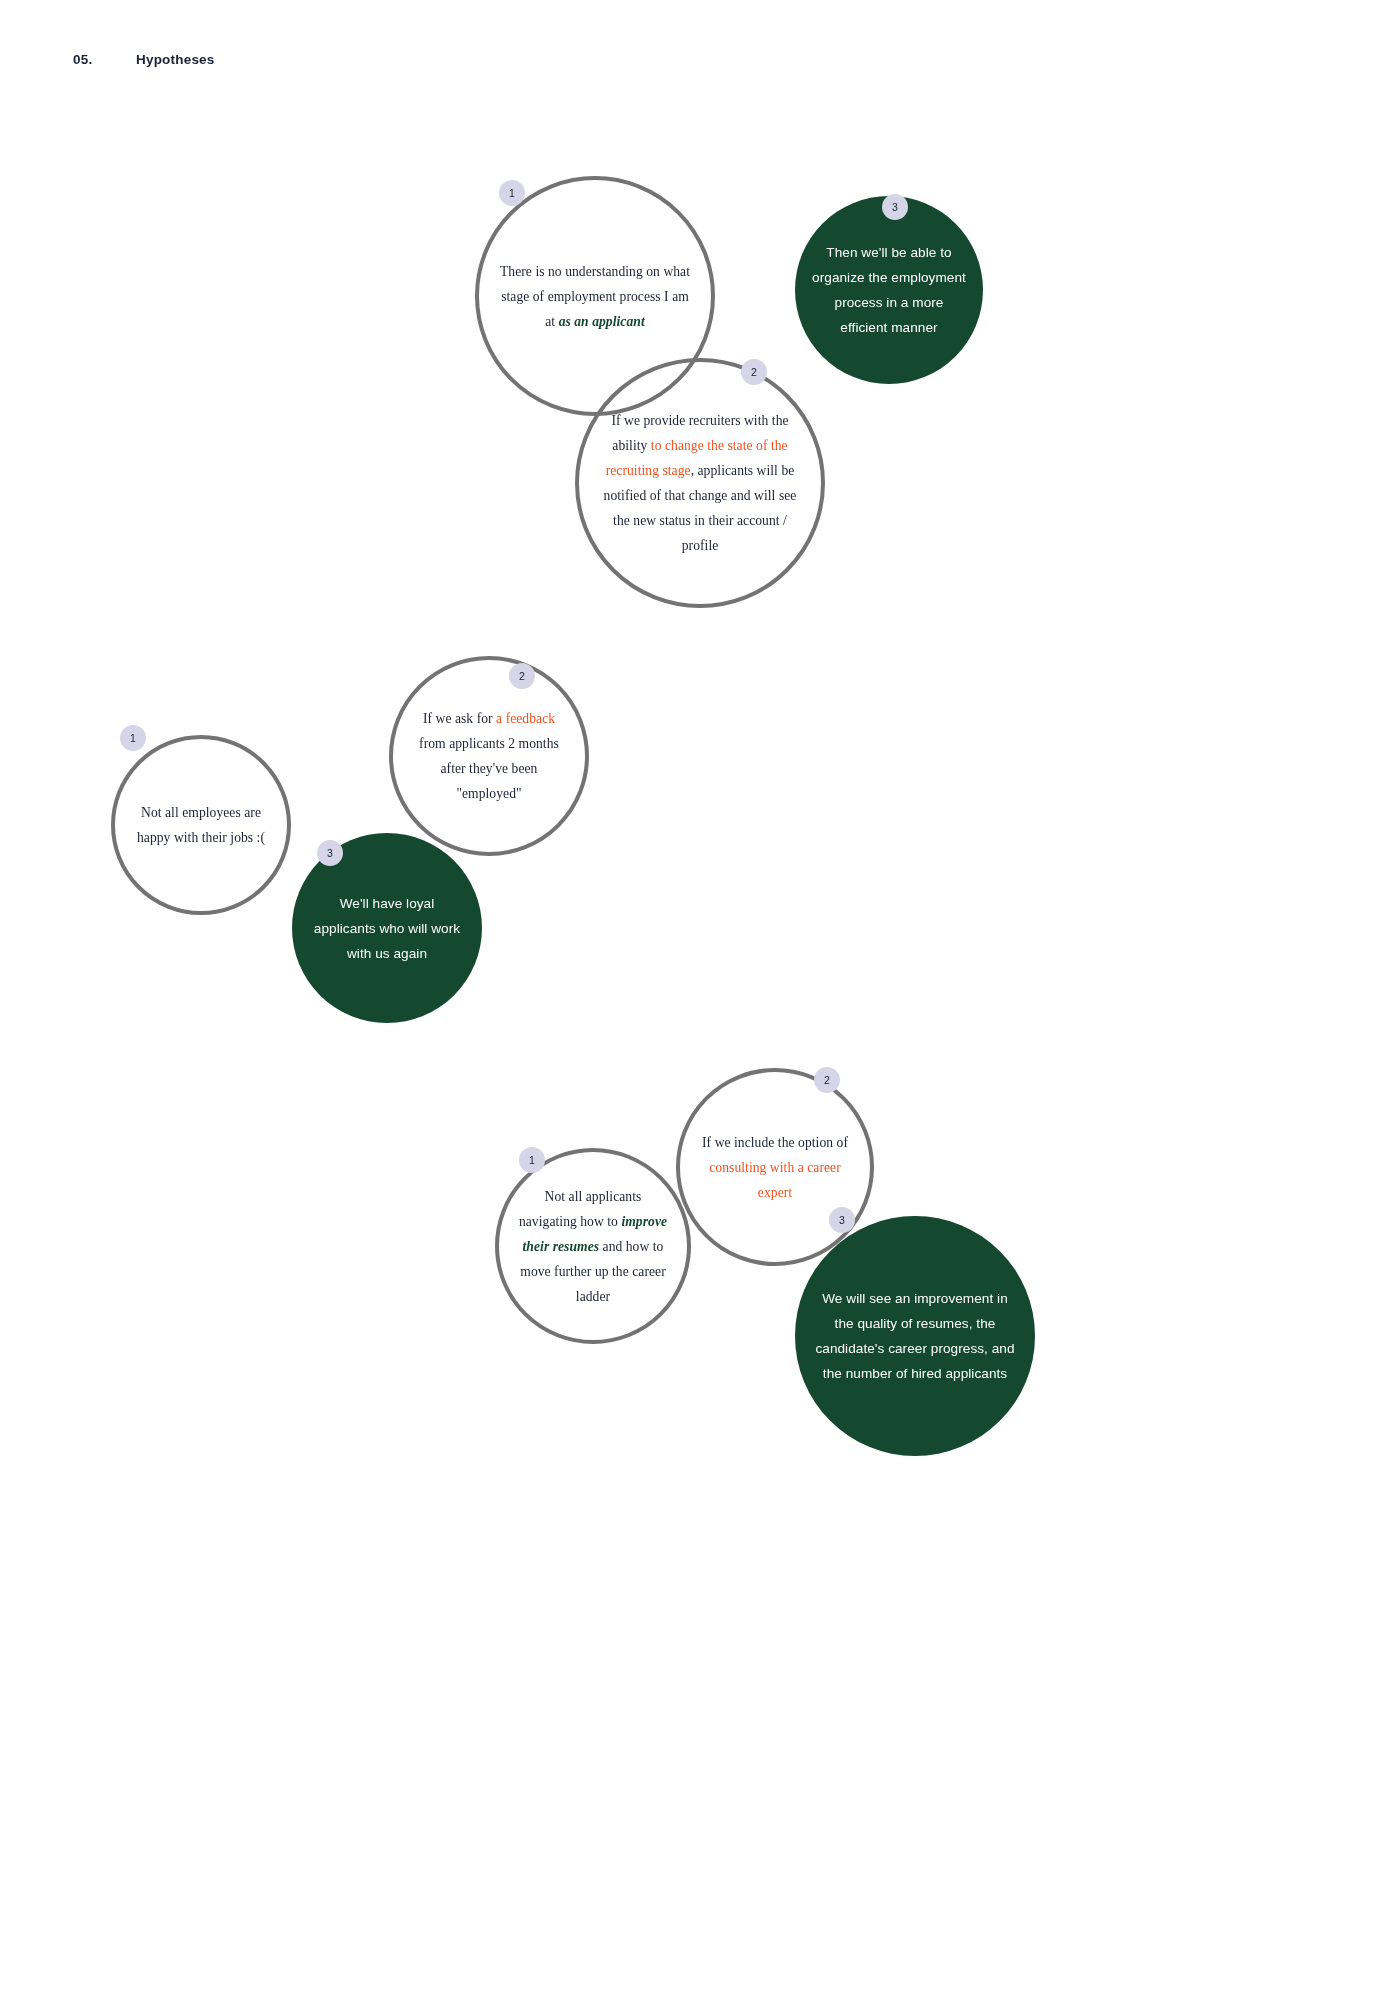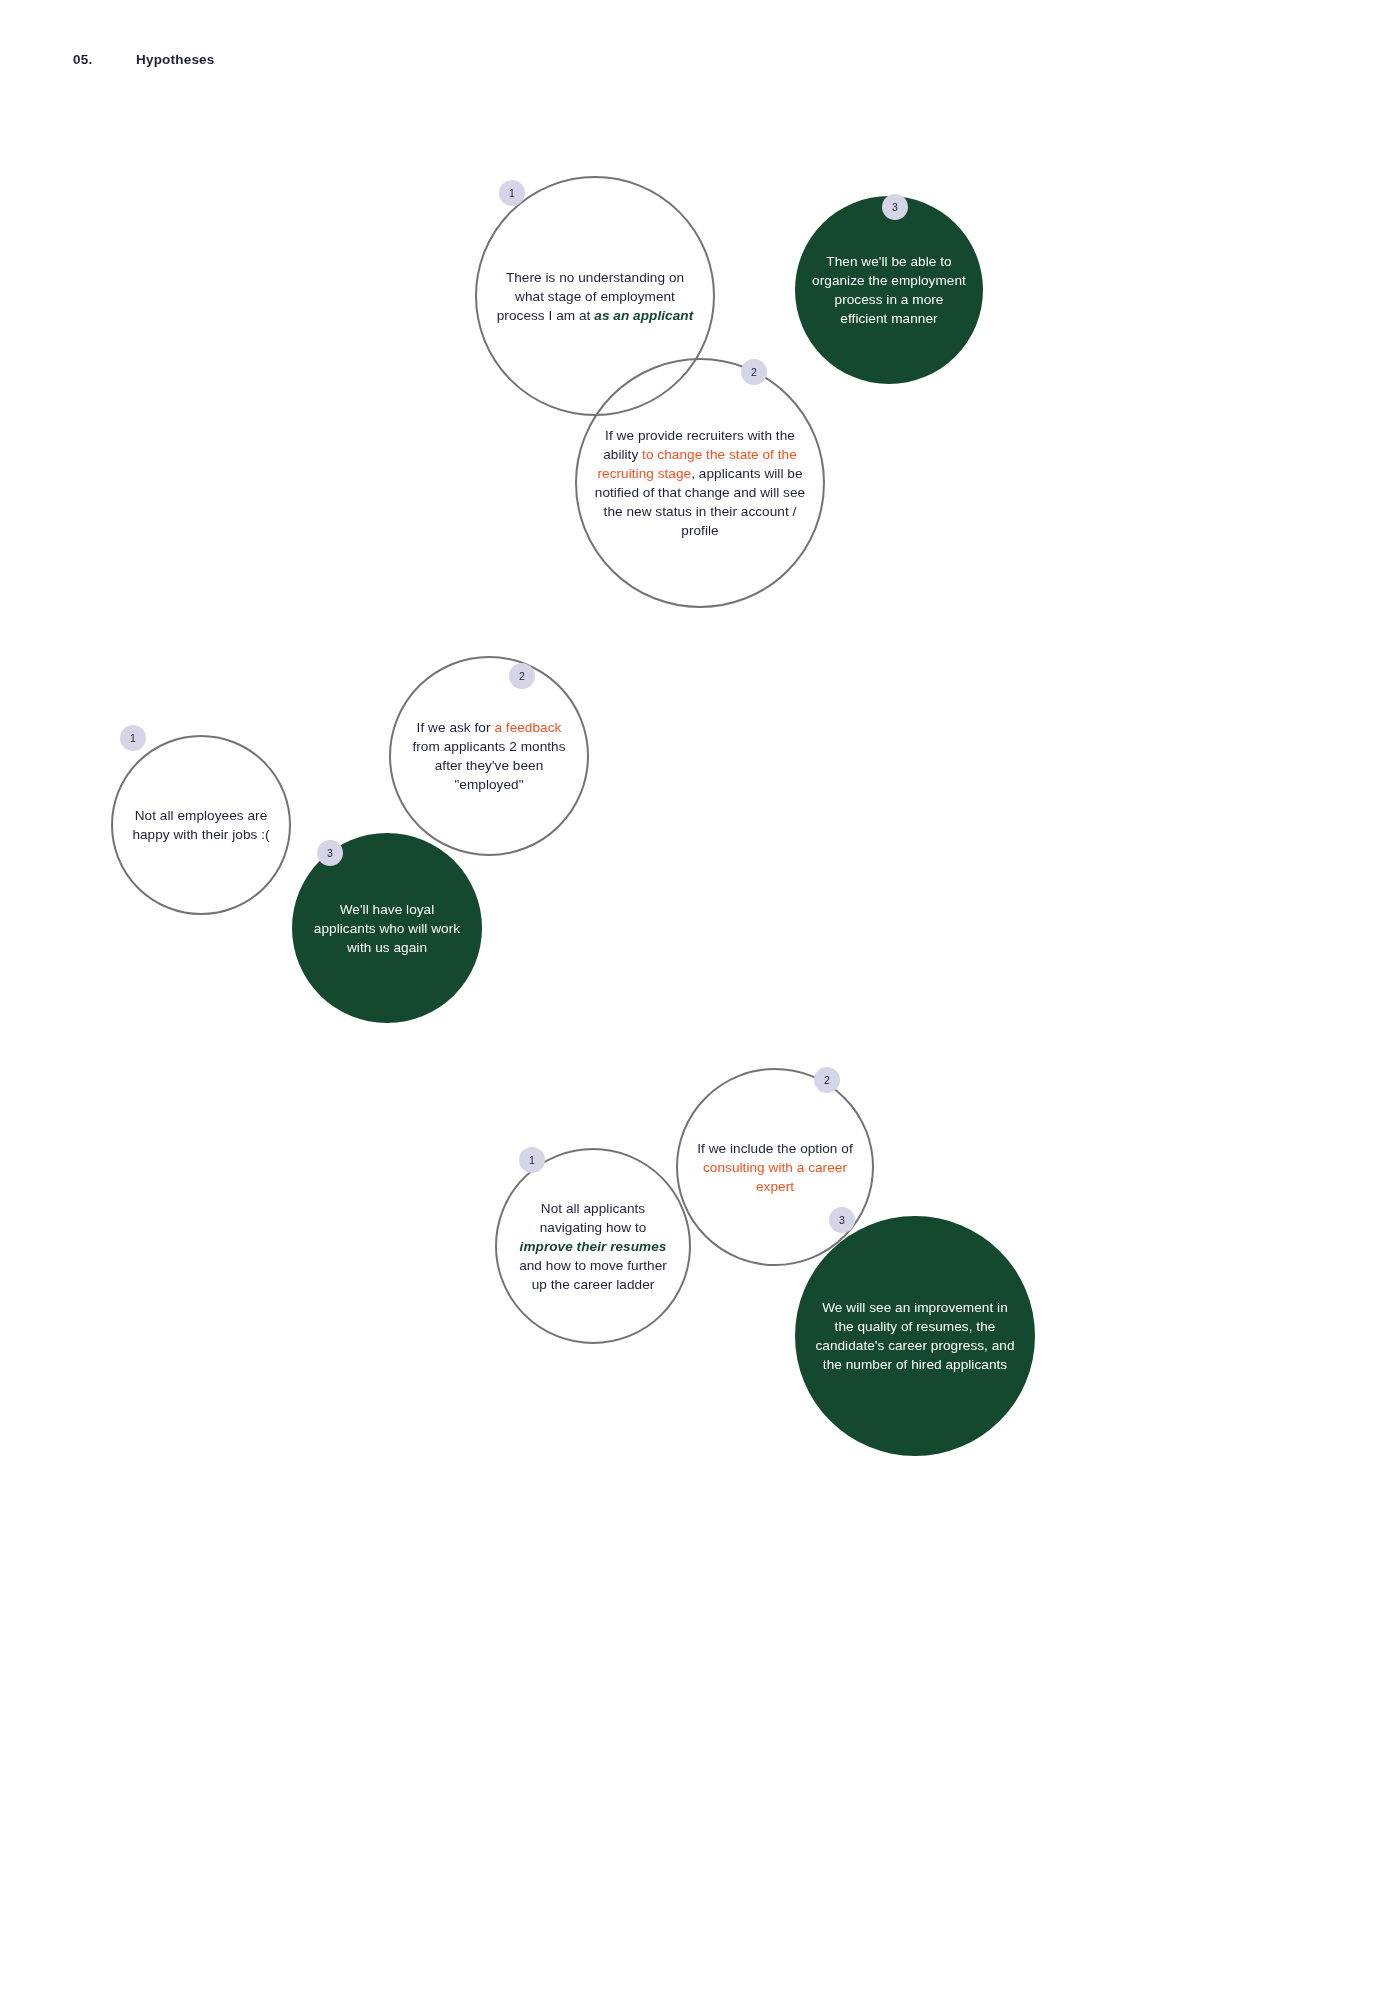--- a/index.html
+++ b/index.html
@@ -19,31 +19,32 @@
 
   .stage{position:absolute;left:0;top:0;width:1400px;height:1996px;}
 
   .circ{
     position:absolute;
     border-radius:50%;
     box-sizing:border-box;
     display:flex;align-items:center;justify-content:center;
   }
   .circ.outline{
-    border:2px solid #737373;
+    border:4px solid #737373;
     background:transparent;
+    font-family:Liberation Serif, serif;
   }
   .circ.filled{
     background:#14482F;
     border:none;
   }
   .circ .txt{
     text-align:center;
     font-size:13.6px;
-    line-height:19px;
+    line-height:25px;
     letter-spacing:.05px;
     padding:0 16px;
     box-sizing:border-box;
     width:100%;
   }
   .circ.outline .txt{color:#1C2138;}
   .circ.filled .txt{color:#ffffff;}
 
   .em-green{color:#14482F;font-style:italic;font-weight:700;}
   .em-orange{color:#F4511E;}

